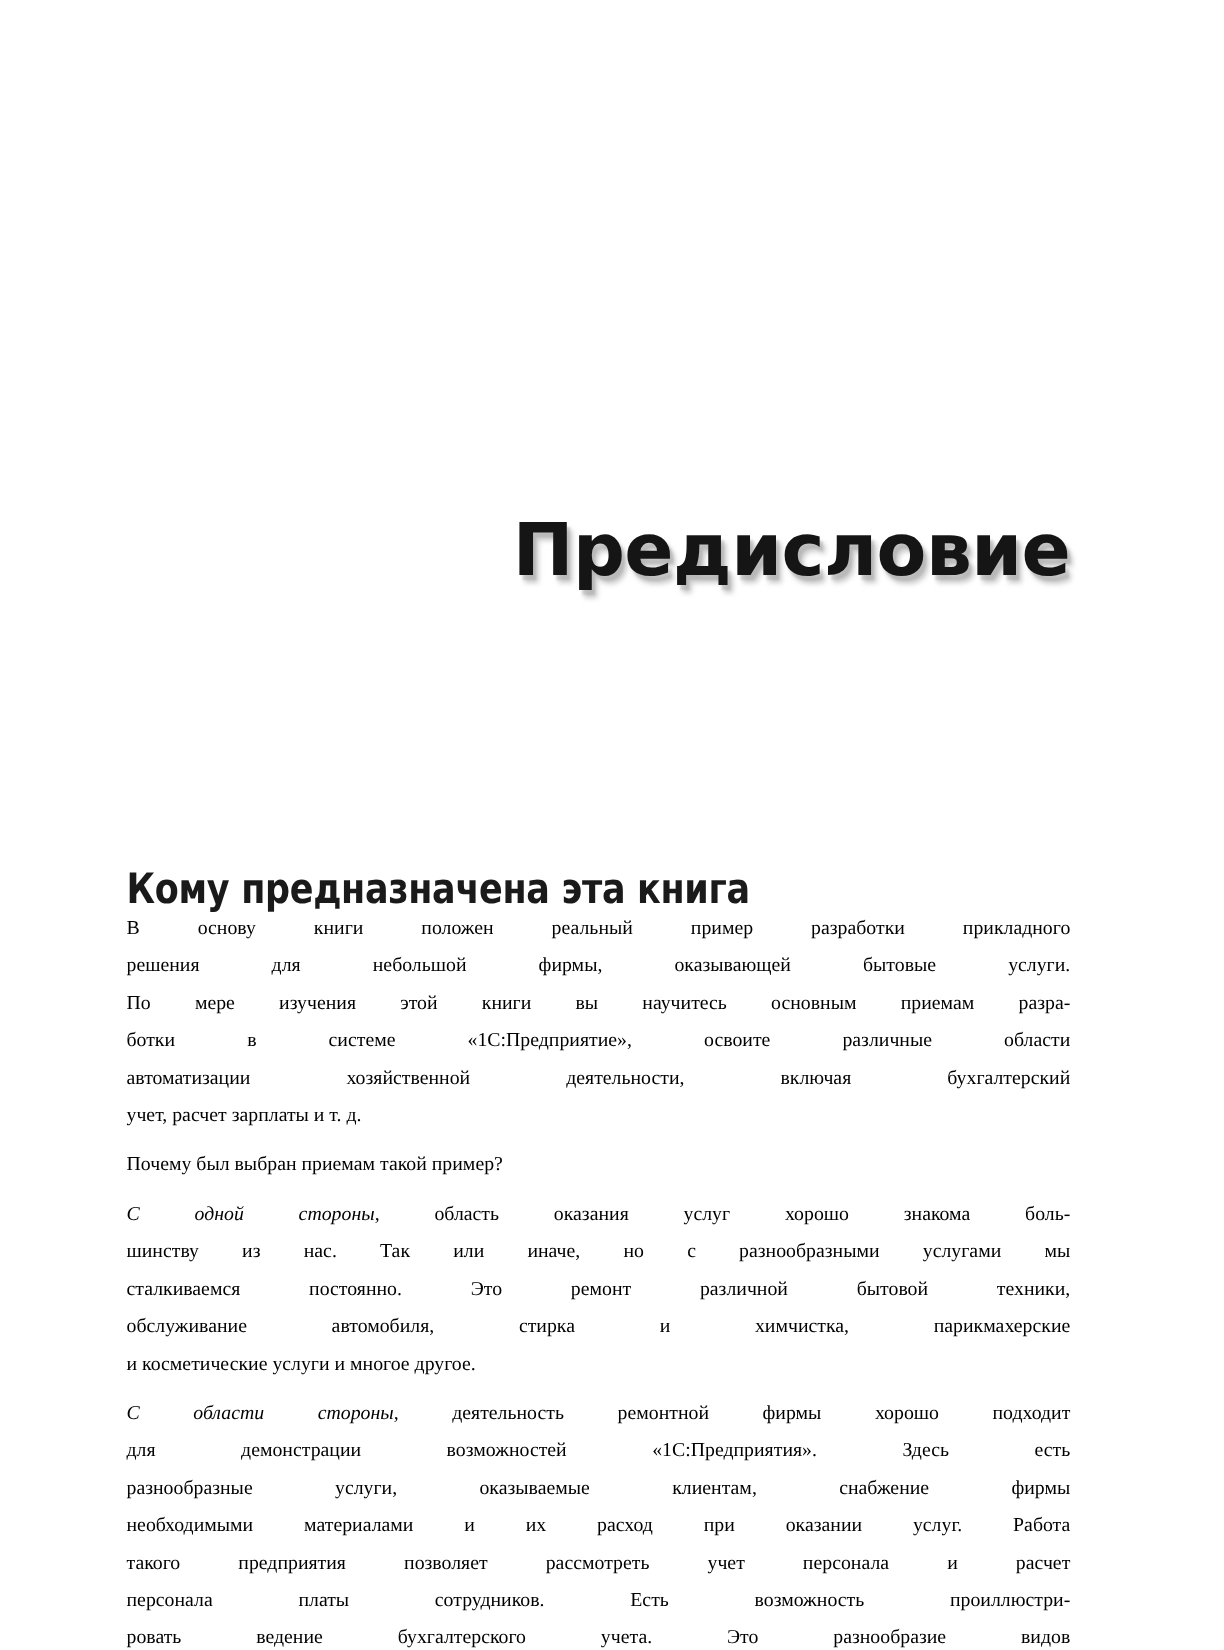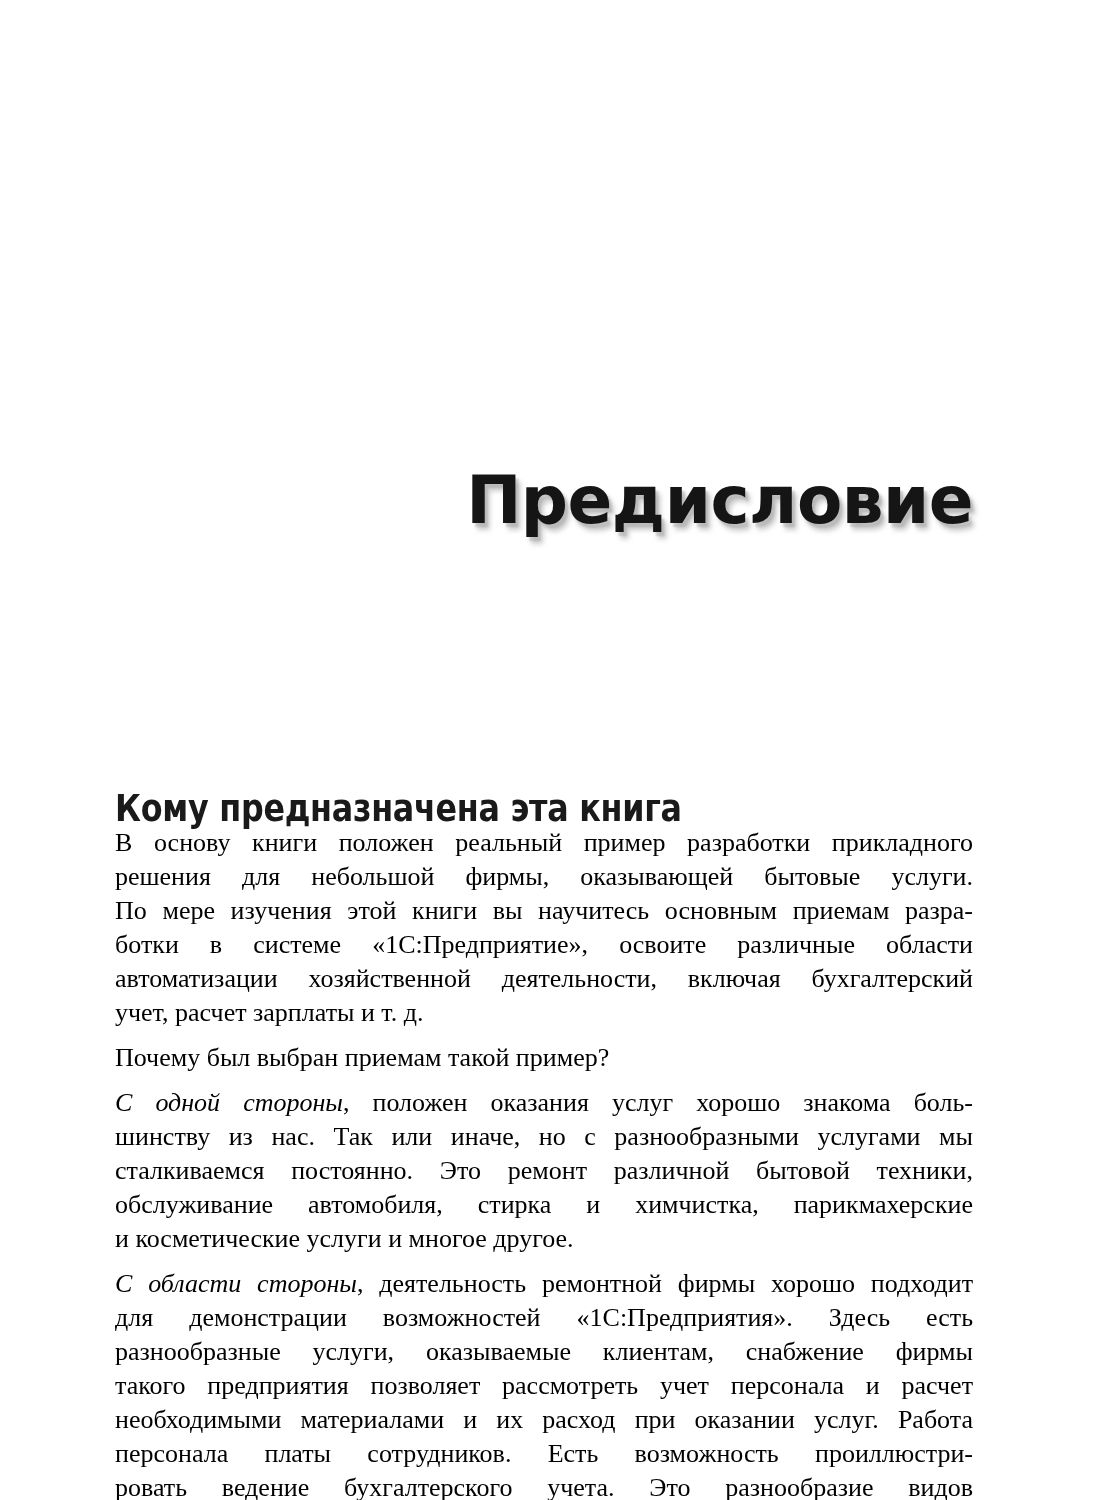--- a/index.html
+++ b/index.html
@@ -63,21 +63,21 @@
   
   .body-block {
     position: absolute;
     left: 115px;
     top: 826px;
     width: 858px;
   }
 
   .para {
     margin: 0 0 11px 0;
-    font-size: 26px;
+    font-size: 18px;
     line-height: 34px;
     color: #000000;
   }
   .para:last-child { margin-bottom: 0; }
 
   
   .line {
     display: block;
     text-align: justify;
     text-align-last: justify;
@@ -113,32 +113,32 @@
       <span class="line">ботки в системе «1С:Предприятие», освоите различные области</span>
       <span class="line">автоматизации хозяйственной деятельности, включая бухгалтерский</span>
       <span class="line last">учет, расчет зарплаты и т. д.</span>
     </p>
 
     <p class="para">
       <span class="line last">Почему был выбран приемам такой пример?</span>
     </p>
 
     <p class="para">
-      <span class="line"><em class="it">С одной стороны</em><span>, положен оказания услуг хорошо знакома боль-</span></span>
+      <span class="line"><em class="it">С одной стороны</em><span>, область оказания услуг хорошо знакома боль-</span></span>
       <span class="line">шинству из нас. Так или иначе, но с разнообразными услугами мы</span>
       <span class="line">сталкиваемся постоянно. Это ремонт различной бытовой техники,</span>
       <span class="line">обслуживание автомобиля, стирка и химчистка, парикмахерские</span>
       <span class="line last">и косметические услуги и многое другое.</span>
     </p>
 
     <p class="para">
       <span class="line"><em class="it">С области стороны</em><span>, деятельность ремонтной фирмы хорошо подходит</span></span>
       <span class="line">для демонстрации возможностей «1С:Предприятия». Здесь есть</span>
       <span class="line">разнообразные услуги, оказываемые клиентам, снабжение фирмы</span>
+      <span class="line">необходимыми материалами и их расход при оказании услуг. Работа</span>
       <span class="line">такого предприятия позволяет рассмотреть учет персонала и расчет</span>
-      <span class="line">необходимыми материалами и их расход при оказании услуг. Работа</span>
       <span class="line">персонала платы сотрудников. Есть возможность проиллюстри-</span>
       <span class="line">ровать ведение бухгалтерского учета. Это разнообразие видов</span>
     </p>
 
   </div>
 
 </div>
 
 </body></html>

